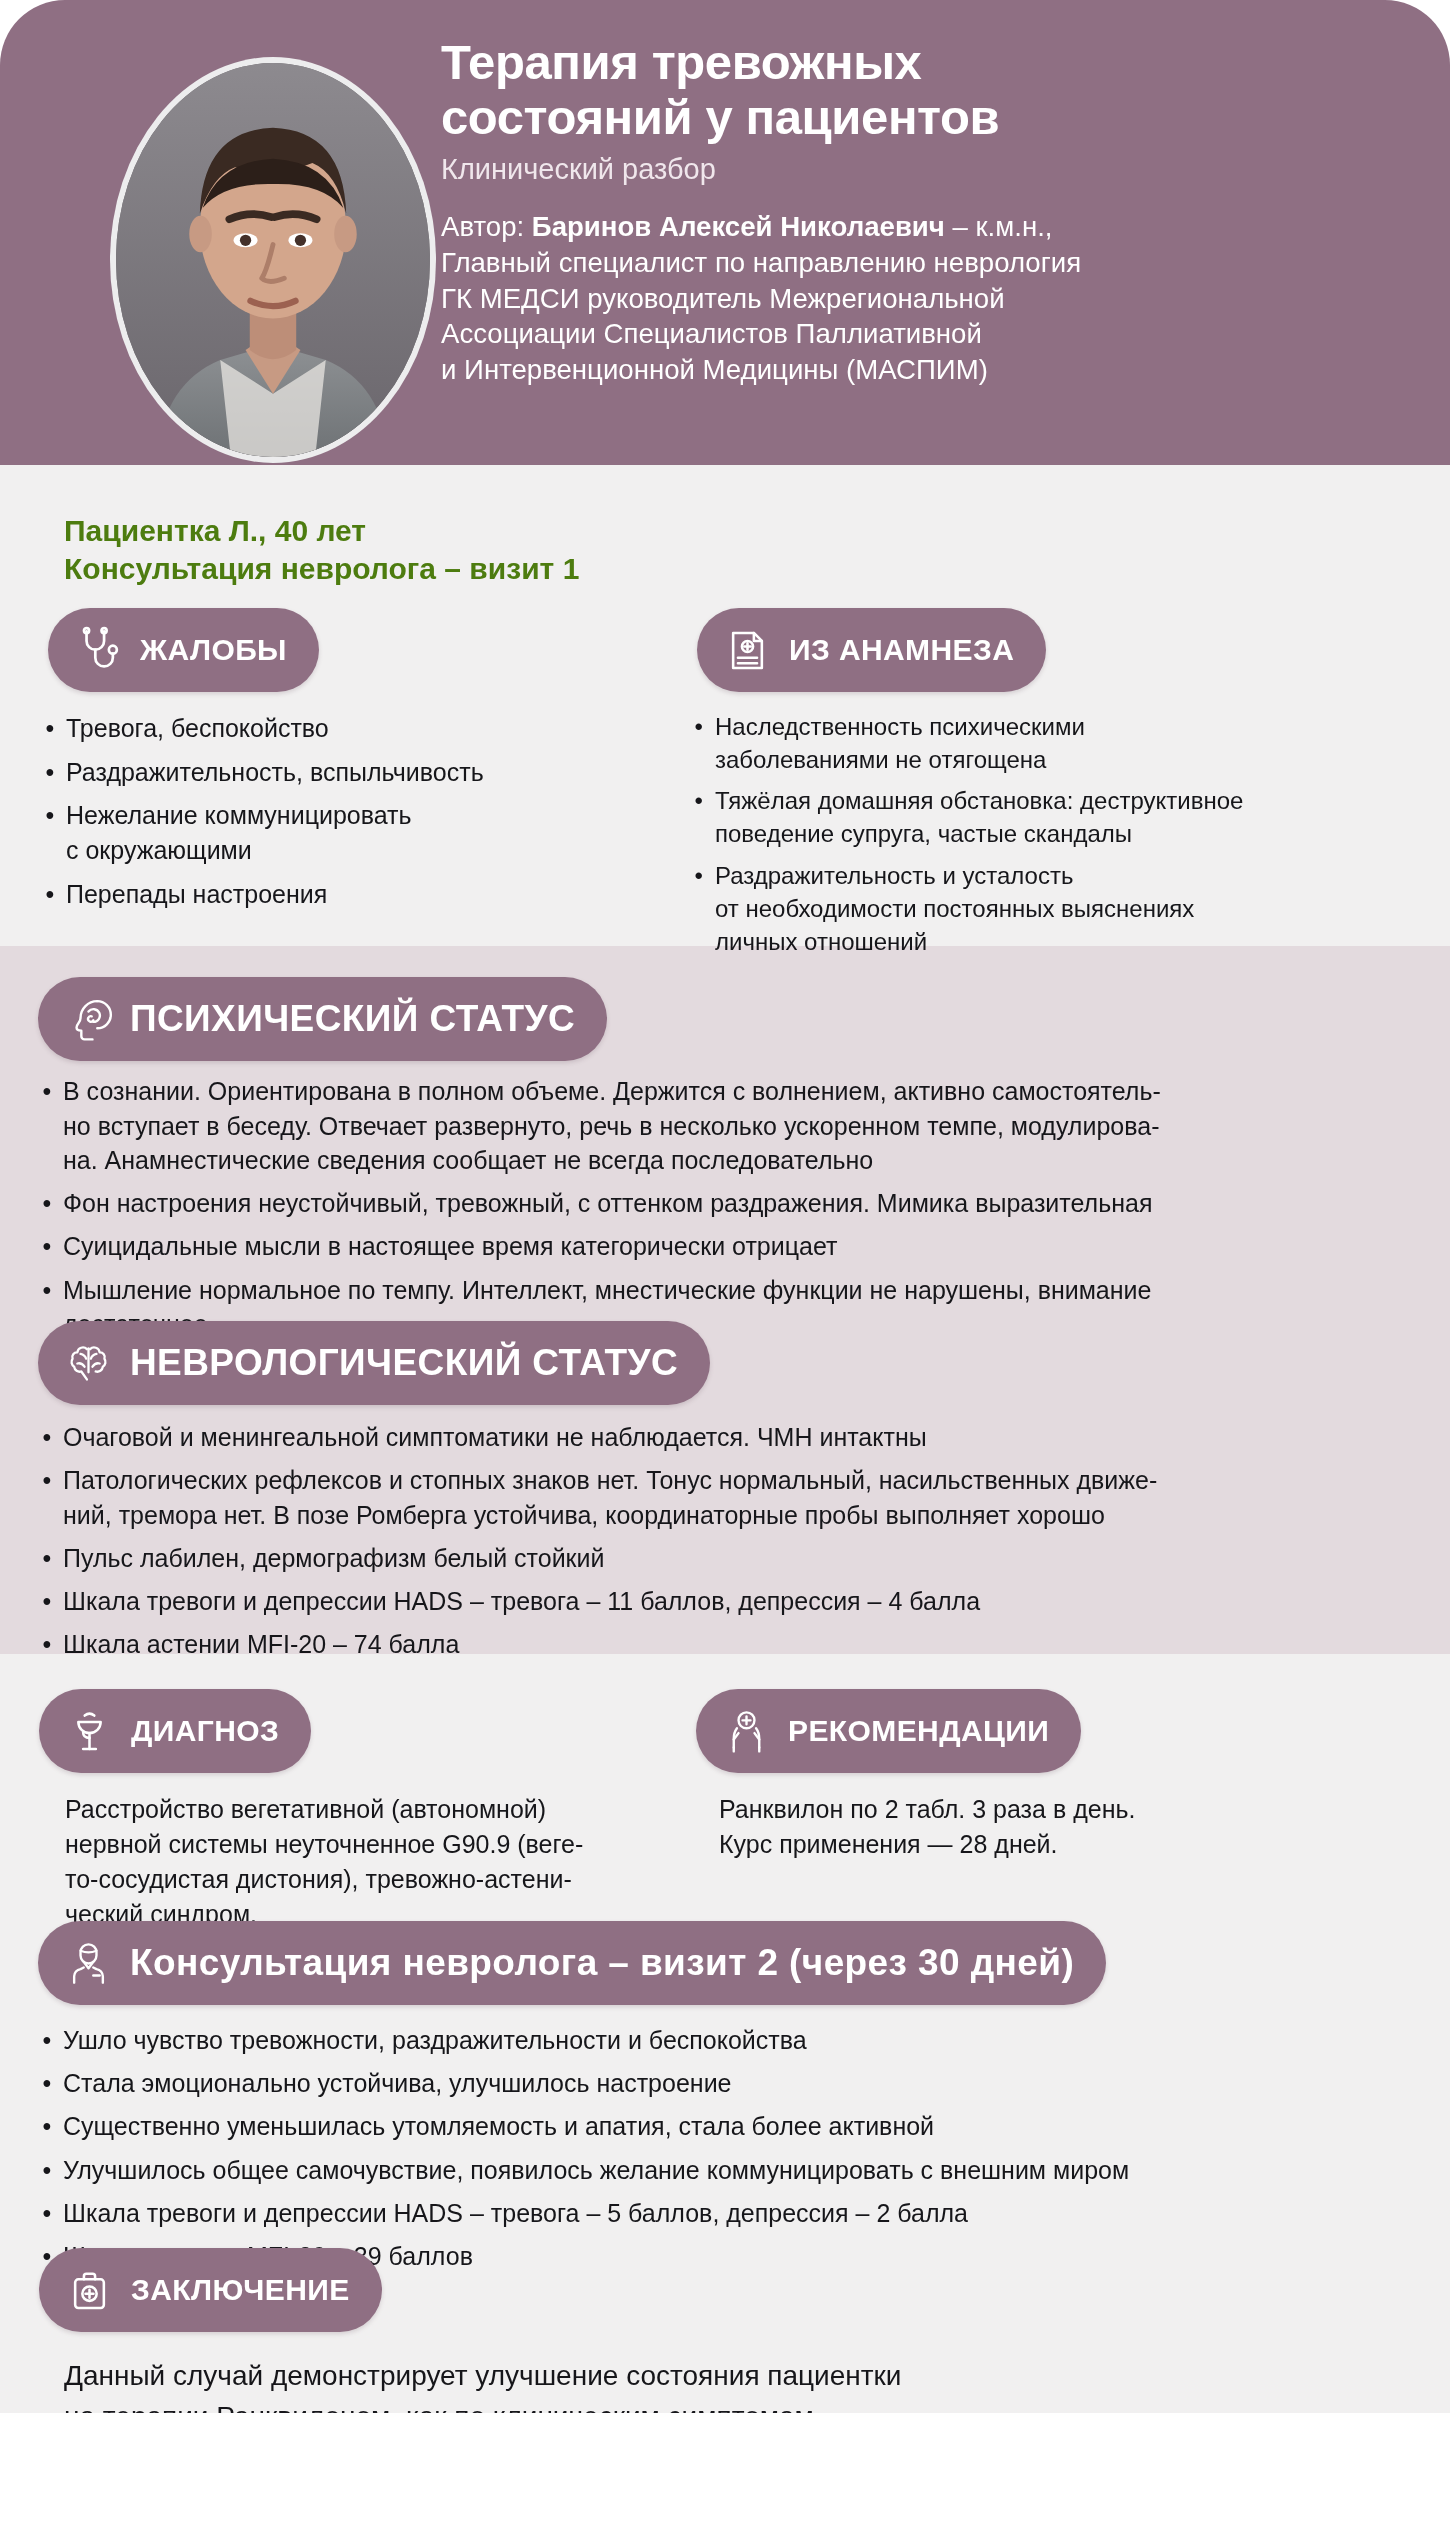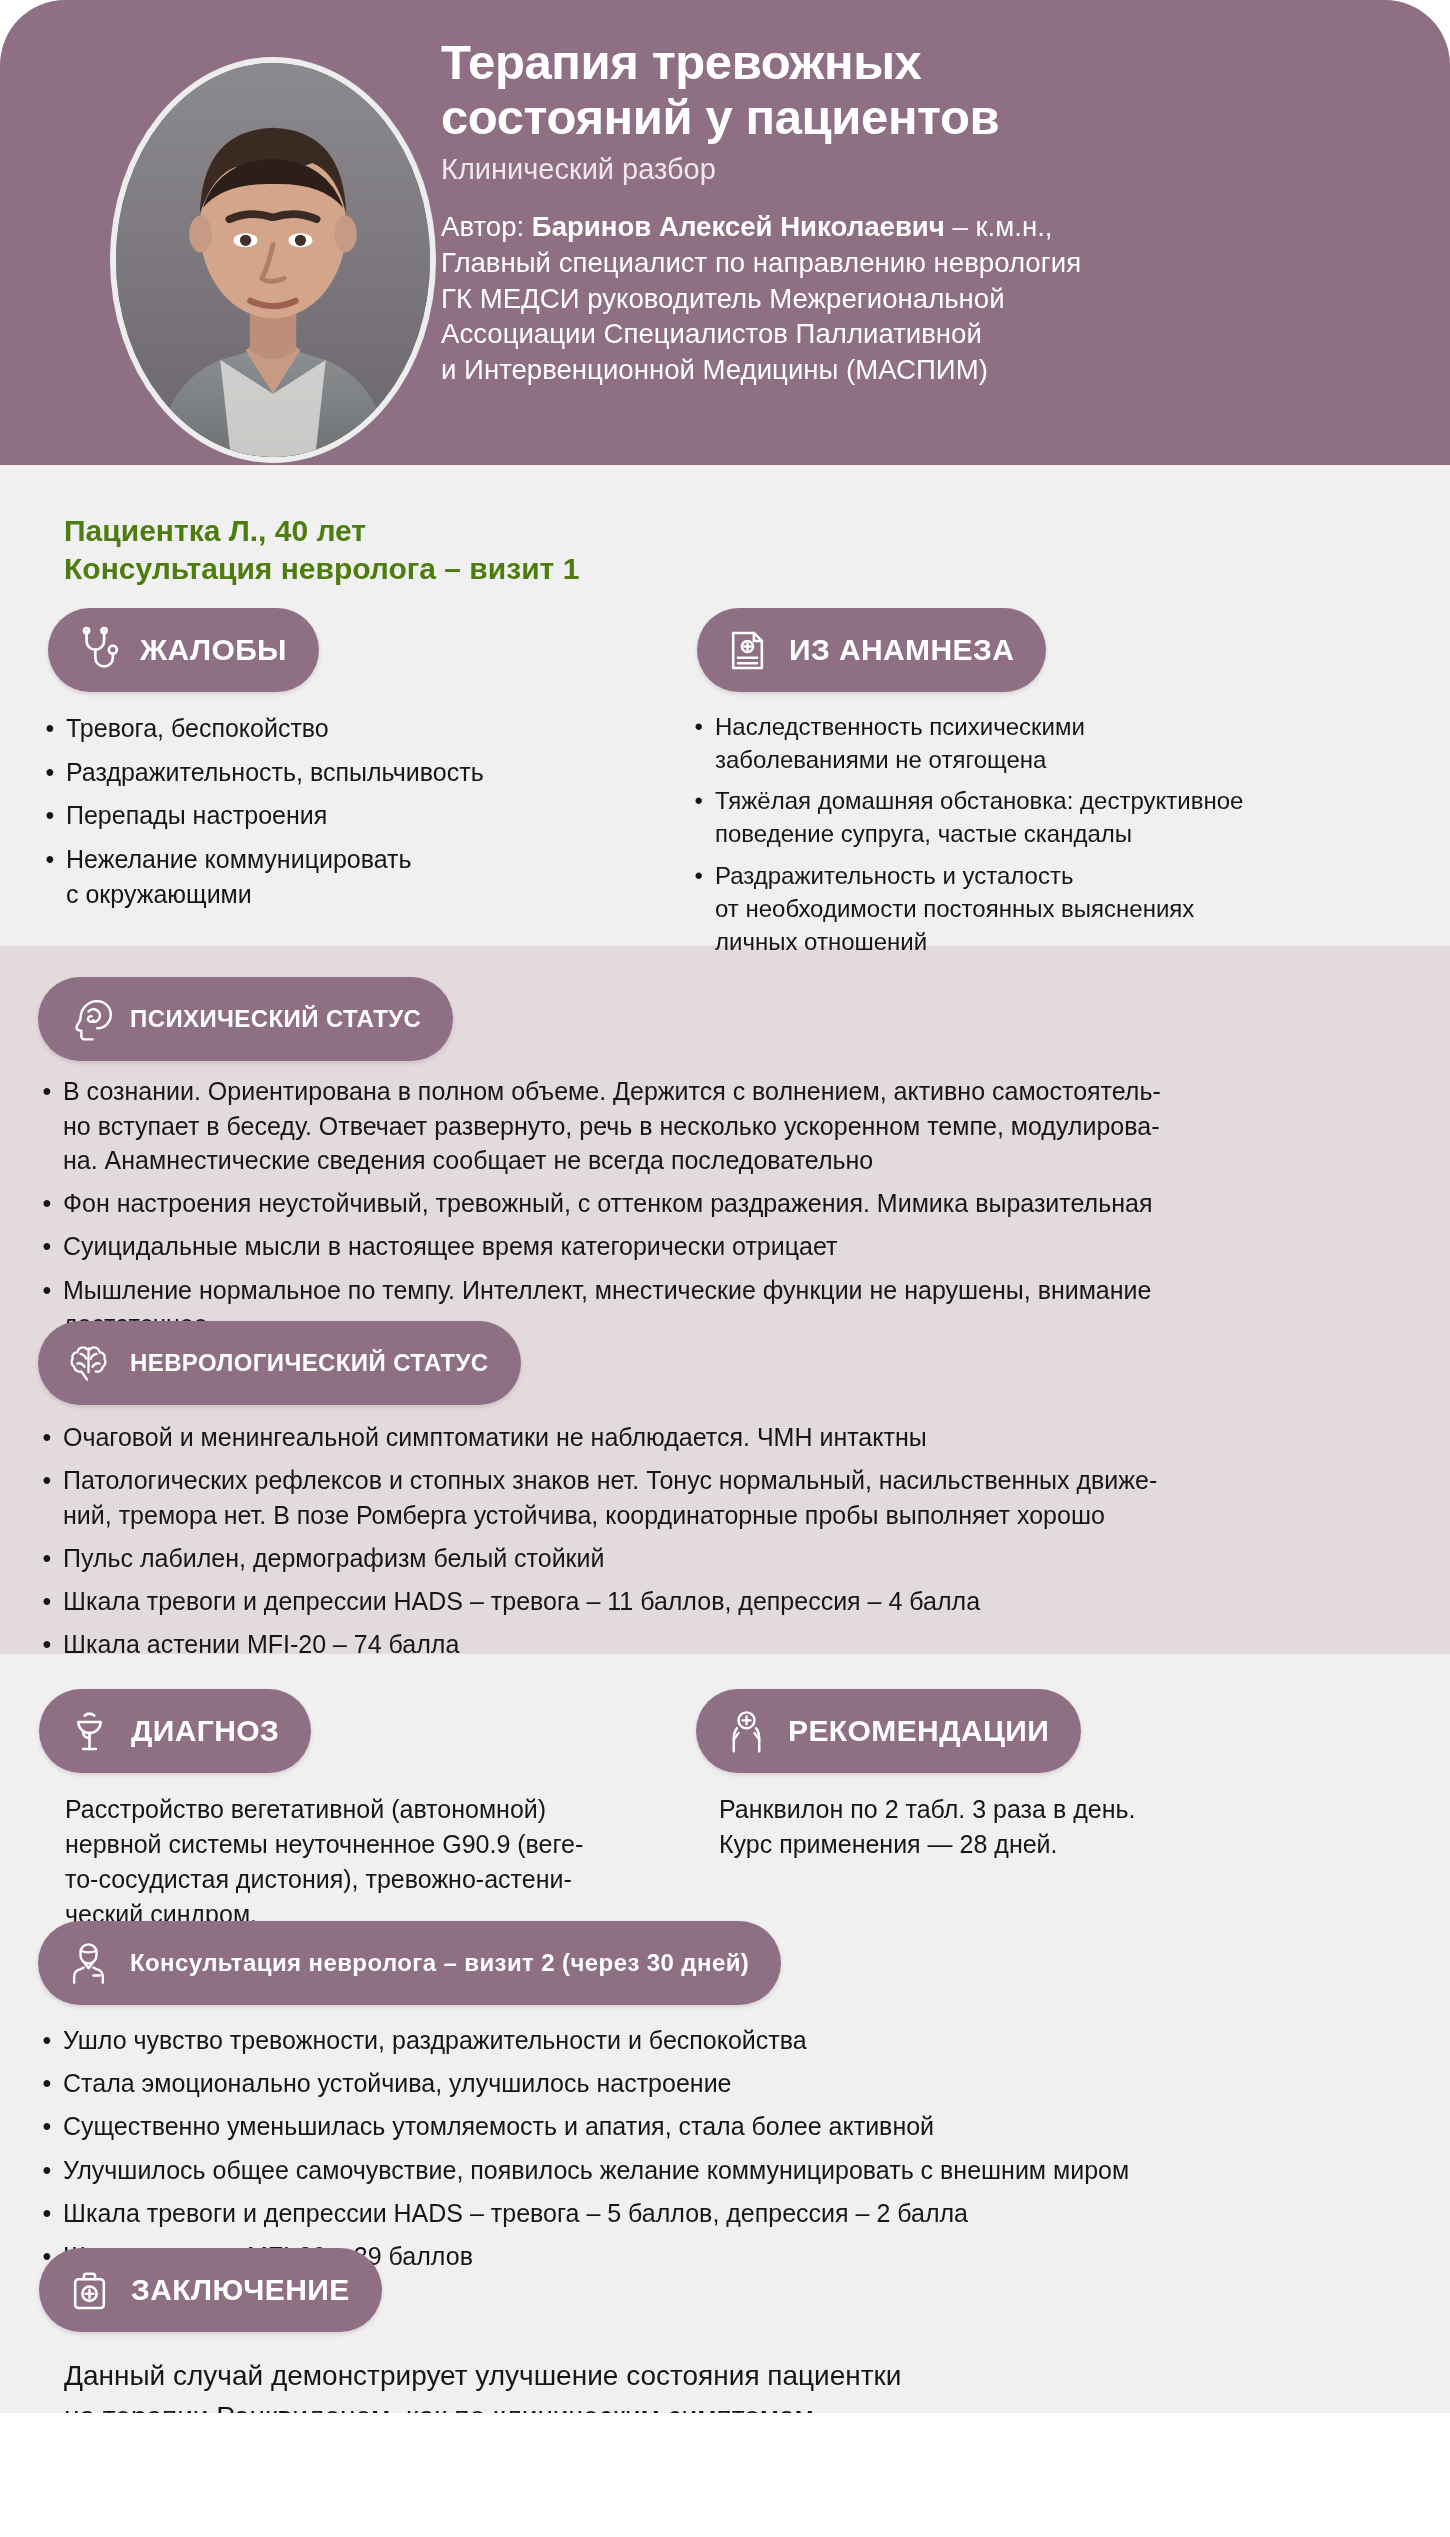--- a/index.html
+++ b/index.html
@@ -57,21 +57,21 @@
     position:absolute; display:flex; align-items:center;
     background:#8f6f83; color:#ffffff;
     border-radius:46px; height:84px; padding:0 32px 0 25px;
     box-shadow:0 2.2px 4.4px rgba(120,95,110,.22);
   }
   .badge .bicon { flex:0 0 auto; width:51px; height:51px; margin-right:16px; }
   .badge .bicon svg { display:block; width:100%; height:100%; }
   .badge .blabel {
     font-size:30px; font-weight:bold; letter-spacing:0.4px; white-space:nowrap;
   }
-  .badge.wide .blabel { font-size:24px; }
+  .badge.wide .blabel { font-size:37px; }
 
   
   ul.blist { list-style:none; }
   ul.blist li {
     position:relative; padding-left:25px;
     color:#16161a;
   }
   ul.blist li::before {
     content:"•"; position:absolute; left:4.4px; top:0;
     color:#16161a;
@@ -172,23 +172,23 @@
         <circle cx="39" cy="7" r="3.2"></circle>
         <path d="M28 31v10a11 11 0 0 0 22 0v-5"></path>
         <circle cx="50" cy="31" r="5"></circle>
       </svg>
     </span>
     <span class="blabel">ЖАЛОБЫ</span>
   </div>
   <ul class="blist col-l t-mid plain" style="left:41px; top:711px; width:609px;">
       <li style="white-space: pre-line; margin-bottom: 8.7px;">Тревога, беспокойство</li>
       <li style="white-space: pre-line; margin-bottom: 8.7px;">Раздражительность, вспыльчивость</li>
-      <li style="white-space: pre-line; margin-bottom: 8.7px;">Перепады настроения</li>
       <li style="white-space: pre-line; margin-bottom: 8.7px;">Нежелание коммуницировать
 с окружающими</li>
+      <li style="white-space: pre-line; margin-bottom: 8.7px;">Перепады настроения</li>
     </ul>
 
   <div class="badge" style="left:697px; top:608px;">
     <span class="bicon">
       <svg viewBox="0 0 64 64" fill="none" stroke="#fff" stroke-width="3.2" stroke-linecap="round" stroke-linejoin="round">
         <path d="M14 10h26l10 10v34H14z"></path>
         <path d="M40 10v10h10"></path>
         <circle cx="32" cy="27" r="7"></circle>
         <path d="M32 23v8M28 27h8"></path>
         <path d="M20 41h24M20 48h24"></path>

